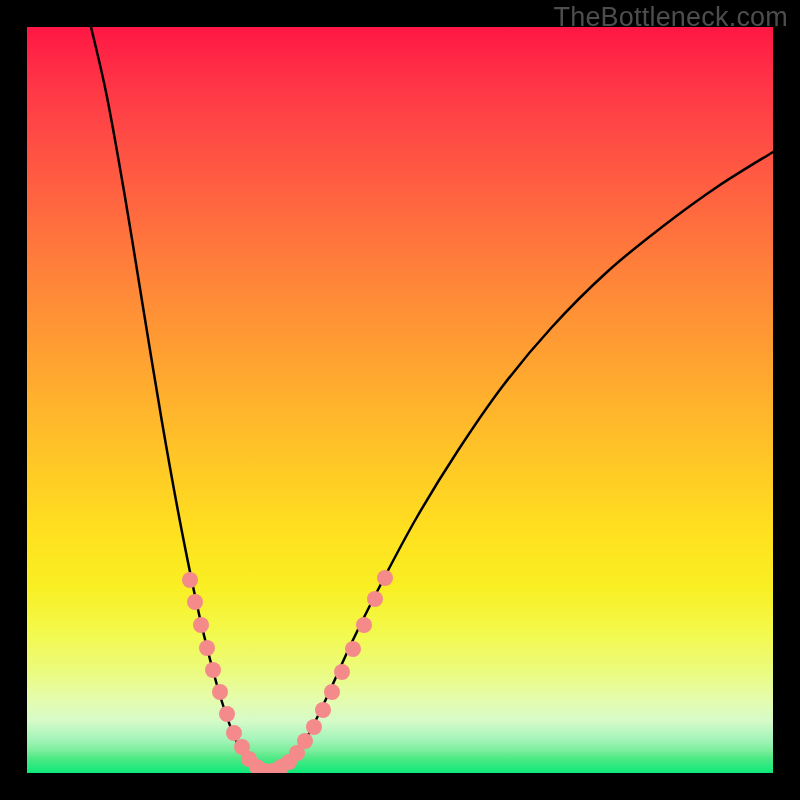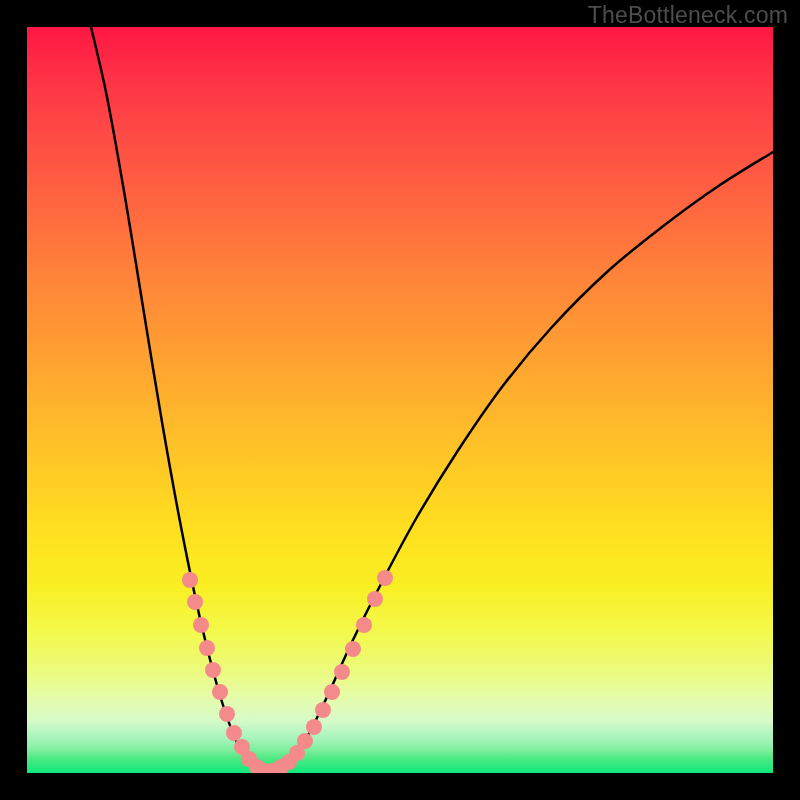--- a/index.html
+++ b/index.html
@@ -60,21 +60,21 @@
     left: 0;
     top: 0;
     width: 746px;
     height: 746px;
   }
   .watermark {
     position: absolute;
     top: 2px;
     right: 12px;
     color: #4d4d4d;
-    font-size: 23px;
+    font-size: 27px;
     font-weight: 400;
     letter-spacing: 0.2px;
     user-select: none;
   }
 </style>
 </head>
 <body>
 
 <div class="frame">
   <div class="plot-area">

